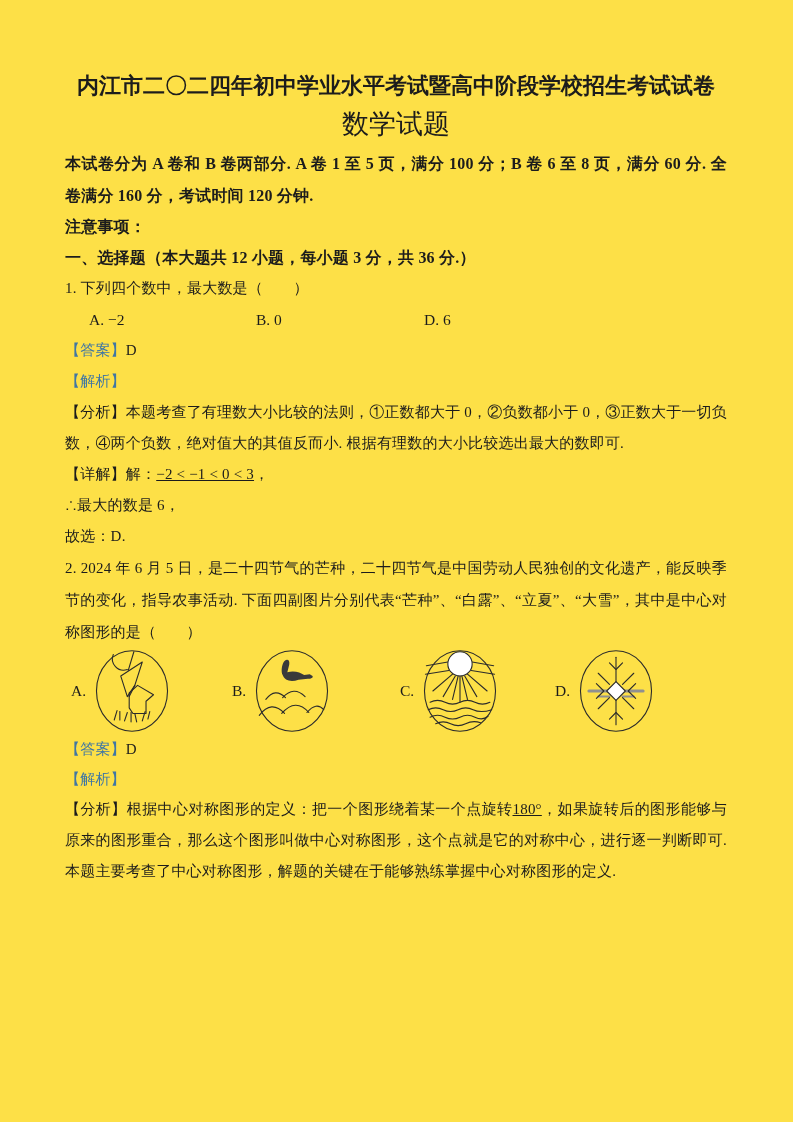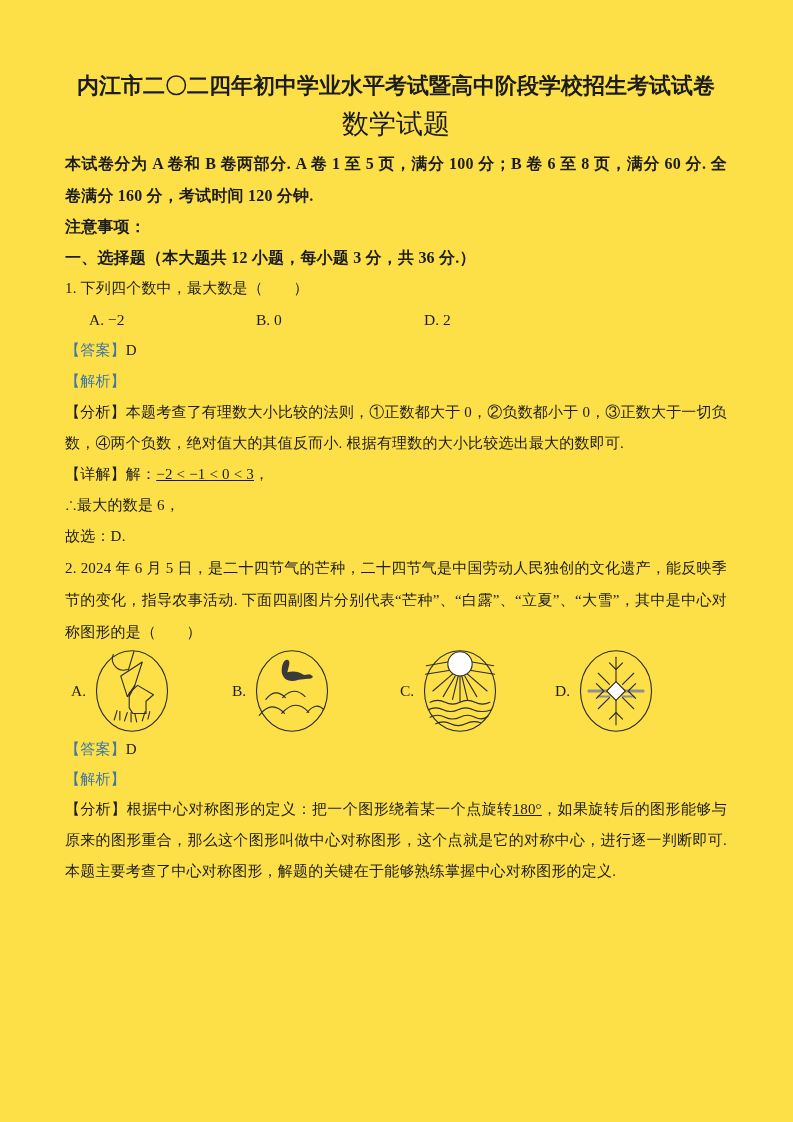--- a/index.html
+++ b/index.html
@@ -55,21 +55,21 @@
 
   <p class="para bold lh30">注意事项：</p>
 
   <p class="para bold">一、选择题（本大题共 12 小题，每小题 3 分，共 36 分.）</p>
 
   <p class="para">1. 下列四个数中，最大数是（　　）</p>
 
   <div class="options-row">
     <span>A.  −2</span>
     <span>B. 0</span>
-    <span>D. 2</span>
+    <span>D. 6</span>
   </div>
 
   <p class="para"><span class="blue">【答案】</span><span>D</span></p>
 
   <p class="para"><span class="blue">【解析】</span></p>
 
   <p class="para"><span>【分析】</span><span>本题考查了有理数大小比较的法则，①正数都大于 0，②负数都小于 0，③正数大于一切负数，④两个负数，绝对值大的其值反而小. 根据有理数的大小比较选出最大的数即可.</span></p>
 
   <p class="para"><span>【详解】</span><span>解：</span><span class="math">−2 &lt; −1 &lt; 0 &lt; 3</span><span>，</span></p>
 

